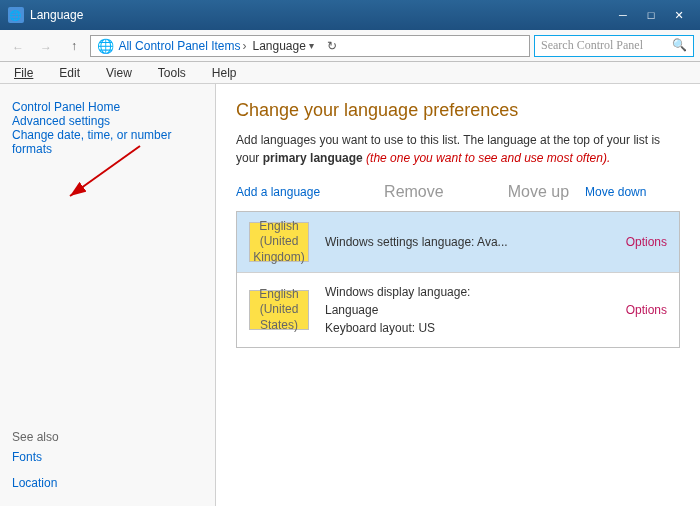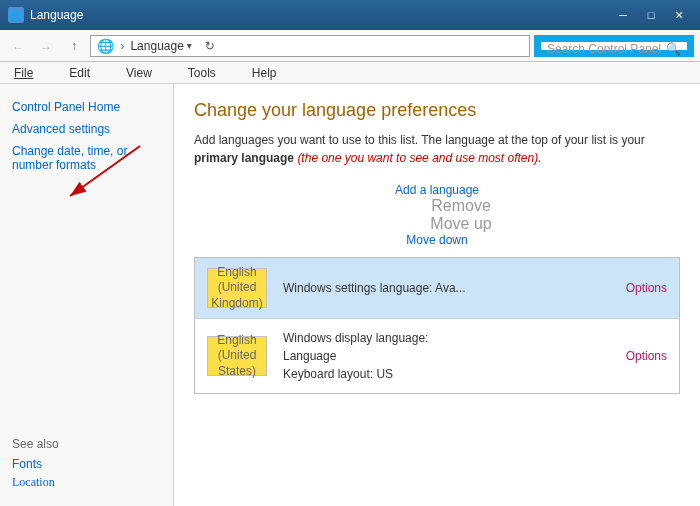--- a/index.html
+++ b/index.html
@@ -44,55 +44,54 @@
     .nav-btn.disabled { color: #bbb; cursor: default; }
     .address-box {
       flex: 1; height: 22px; border: 1px solid #a0a0a0; background: white;
       display: flex; align-items: center; padding: 0 6px; font-size: 12px; color: #333;
     }
     .address-separator { color: #666; margin: 0 2px; }
     .address-globe { font-size: 14px; margin-right: 4px; }
     .dropdown-btn { background: none; border: none; cursor: pointer; font-size: 10px; color: #555; padding: 0 3px; }
     .refresh-btn { width: 22px; height: 22px; background: none; border: none; cursor: pointer; font-size: 12px; color: #555; }
     .search-box {
-      width: 160px; height: 22px; border: 7px solid #0ea5e9; background: white;
-      display: flex; align-items: flex-start; padding: 0 6px; font-size: 12px; color: #999;
+      width: 160px; height: 22px; border: 1px solid #0ea5e9; background: white;
+      display: flex; align-items: center; padding: 0 6px; font-size: 12px; color: #999; font-family: Liberation Serif, serif;
     }
     .search-icon { margin-left: auto; font-size: 12px; color: #555; }
 
     
     .menubar {
       background: #f8f8f8;
       height: 22px;
       border-bottom: 1px solid #d0d0d0;
       display: flex;
       align-items: center;
       padding: 0 6px;
-      gap: 20px;
+      gap: 10px;
     }
     .menu-item {
       padding: 2px 8px; font-size: 12px; color: #333; cursor: pointer; border-radius: 2px;
     }
     .menu-item.underline { text-decoration: underline; }
 
     
     .main {
       display: flex;
       height: calc(506px - 30px - 32px - 22px);
     }
 
     
     .sidebar {
-      width: 174px;
+      width: 216px;
       background: #f8f8f8;
       border-right: 1px solid #d0d0d0;
       padding: 16px 12px;
       display: flex;
       flex-direction: column;
-      gap: 8px;
       position: relative;
     }
     .sidebar-link {
       color: #0066cc; font-size: 12px; cursor: pointer; text-decoration: none;
     }
     .see-also { color: #666; font-size: 12px; margin-top: auto; }
 
     
     .arrow-container {
       position: absolute;
@@ -113,21 +112,21 @@
     .page-title {
       color: #a16207; font-size: 18px; font-weight: normal; margin-bottom: 10px;
     }
     .page-desc {
       font-size: 12px; color: #333; line-height: 1.5; margin-bottom: 16px;
     }
     .page-desc .highlight { color: #cc0000; font-style: italic; }
 
     
     .lang-toolbar {
-      display: flex; align-items: center; margin-bottom: 10px; flex-direction: column;
+      display: flex; align-items: center; gap: 16px; margin-bottom: 10px;
     }
     .toolbar-link {
       color: #0066cc; font-size: 12px; cursor: pointer;
     }
     .toolbar-disabled {
       color: #999; font-size: 16px; cursor: default; margin-left: 48px;
     }
 
     
     .lang-list { border: 1px solid #c0c0c0; }
@@ -161,20 +160,23 @@
     <button class="titlebar-btn close">✕</button>
   </div>
 </div>
 
 <div class="addressbar">
   <button class="nav-btn disabled">←</button>
   <button class="nav-btn disabled">→</button>
   <button class="nav-btn">↑</button>
   <div class="address-box">
     <span class="address-globe">🌐</span>
+    <span style="color:#0066cc; cursor:pointer;">
+      <span>All Control Panel Items</span>
+    </span>
     <span class="address-separator"> ›</span>
     <span style="margin-left:4px;">Language</span>
     <button class="dropdown-btn">▾</button>
     <button class="refresh-btn" style="margin-left:4px;">↻</button>
   </div>
   <div class="search-box">
     <span style="flex:1;">Search Control Panel</span>
     <span class="search-icon">🔍</span>
   </div>
 </div>
@@ -203,21 +205,21 @@
             <polygon points="0 0, 8 3, 0 6" fill="#cc0000"></polygon>
           </marker>
         </defs>
         <line x1="130" y1="10" x2="60" y2="60" stroke="#cc0000" stroke-width="2" marker-end="url(#arrowhead)"></line>
       </svg>
     </div>
 
     <div style="margin-top: auto;">
       <div class="see-also">See also</div>
       <a class="sidebar-link" style="display:block; margin-top:6px;">Fonts</a>
-      <a class="sidebar-link" style="display:block; margin-top:4px;font-family:Liberation Serif, serif;">Location</a>
+      <a class="sidebar-link" style="display:block; margin-top:12px;">Location</a>
     </div>
   </div>
 
   <div class="content">
     <div class="page-title">Change your language preferences</div>
     <p class="page-desc">
       <span>Add languages you want to use to this list. The language at the top of your list is your</span>
       <strong> primary language </strong>
       <span class="highlight">(the one you want to see and use most often).</span>
     </p>

